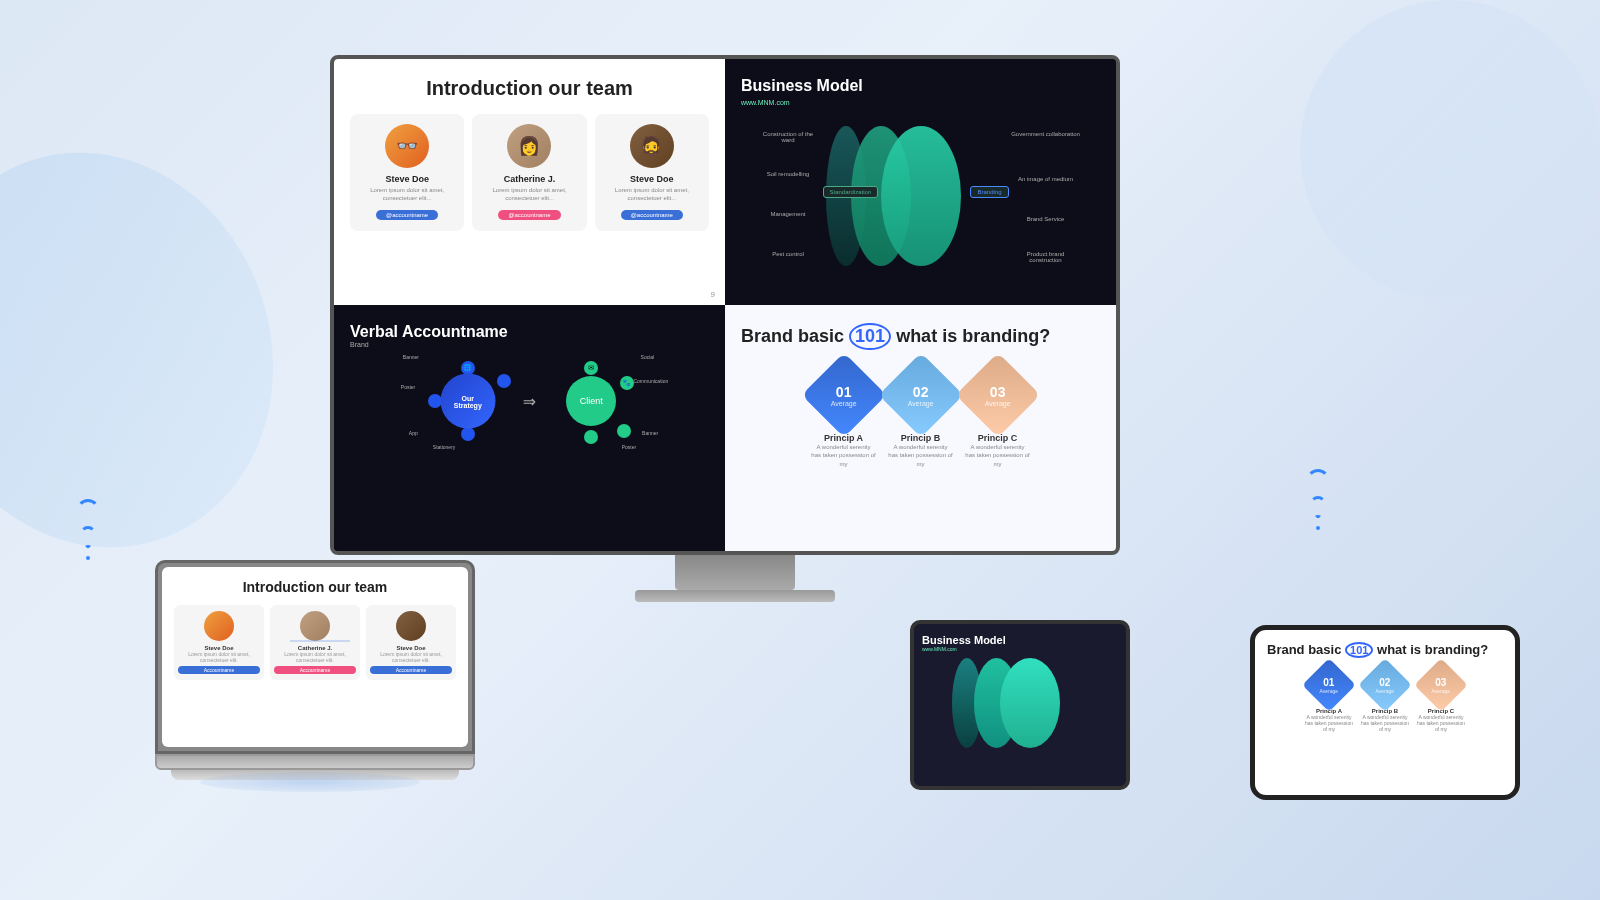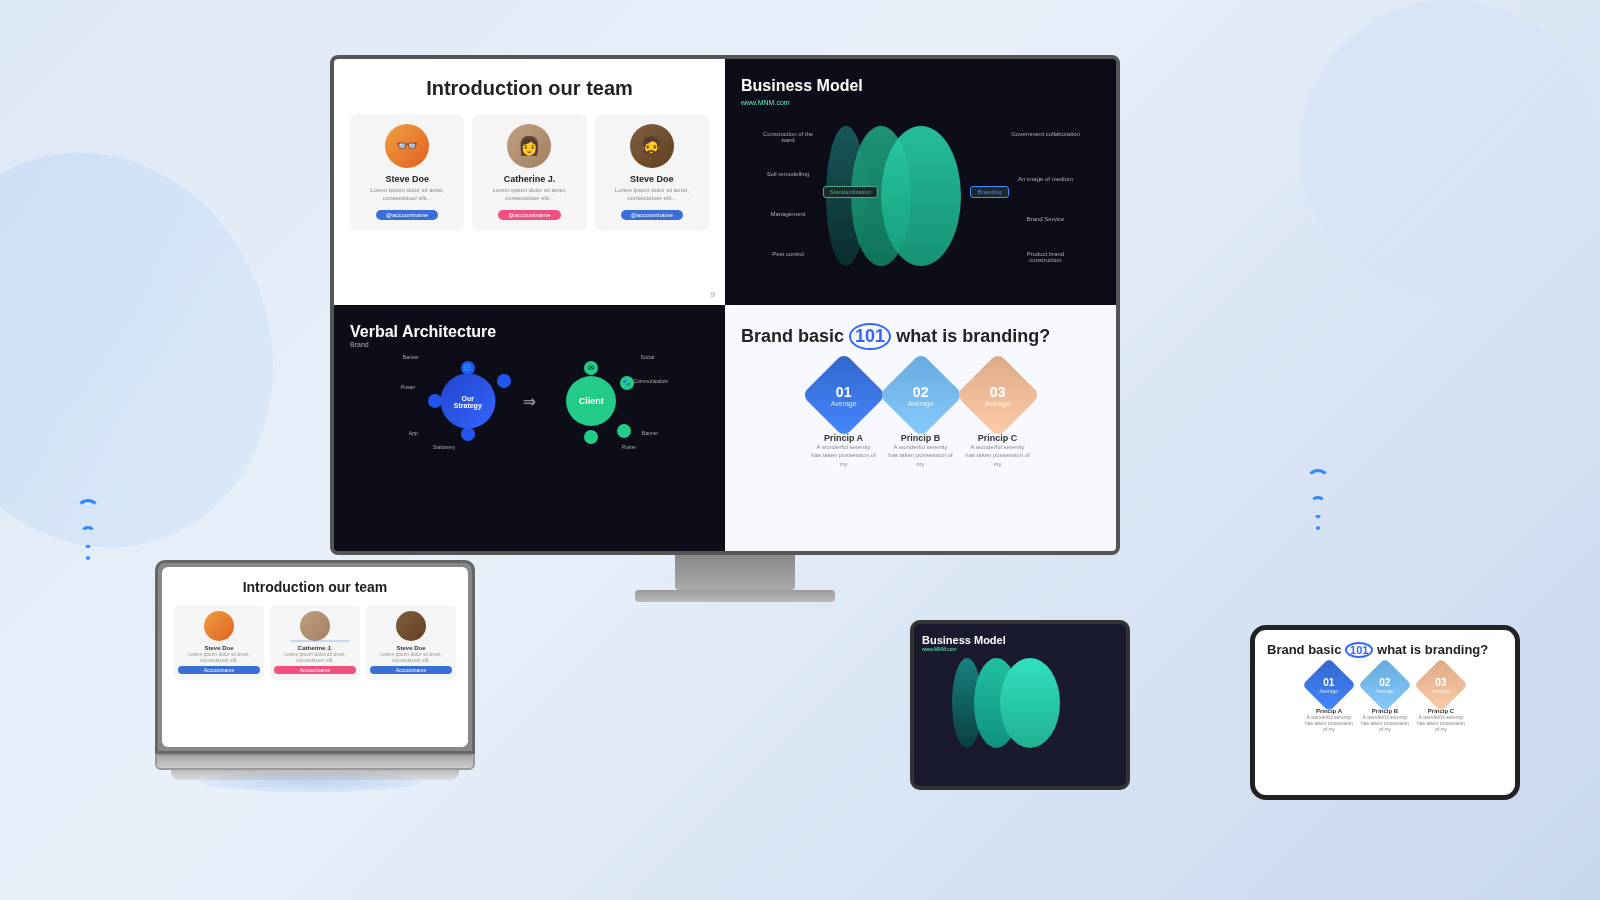--- a/index.html
+++ b/index.html
@@ -394,21 +394,21 @@
           <div style="position:absolute; left:90px; top:5px; width:60px; height:140px; background:linear-gradient(180deg,#20a080,#108060); border-radius:50%; opacity:0.9;"></div>
           <div style="position:absolute; left:120px; top:5px; width:80px; height:140px; background:linear-gradient(180deg,#28d0a8,#18a080); border-radius:50%; opacity:0.9;"></div>
 
           <div style="position:absolute; left:62px; top:65px; background:#1a2a2a; border:1px solid #4aaa88; color:#4aaa88; font-size:6px; padding:2px 6px; border-radius:3px; white-space:nowrap;">Standardization</div>
           <div style="position:absolute; right:72px; top:65px; background:#1a2a2a; border:1px solid #4a8aff; color:#4a8aff; font-size:6px; padding:2px 6px; border-radius:3px;">Branding</div>
         </div>
       </div>
     </div>
 
     <div class="slide-panel slide-verbal">
-      <h2>Verbal Architecture</h2>
+      <h2>Verbal Accountname</h2>
       <div class="subtitle">Brand</div>
       <div class="verbal-diagram">
 
         <div style="position:relative; width:90px; height:90px;">
           <div style="position:absolute; top:50%; left:50%; transform:translate(-50%,-50%); width:55px; height:55px; border-radius:50%; background:linear-gradient(135deg,#2244cc,#3366ff); display:flex; align-items:center; justify-content:center; text-align:center; font-size:7px; color:#fff; font-weight:700; z-index:2;">Our<br>Strategy</div>
           <div style="position:absolute; top:5px; left:50%; transform:translateX(-50%); width:14px; height:14px; border-radius:50%; background:#2255ee; display:flex; align-items:center; justify-content:center;">
               <span style="font-size:7px;">🌐</span>
             </div>
           <div style="position:absolute; bottom:5px; left:50%; transform:translateX(-50%); width:14px; height:14px; border-radius:50%; background:#2255ee;"></div>
           <div style="position:absolute; top:50%; left:5px; transform:translateY(-50%); width:14px; height:14px; border-radius:50%; background:#2255ee;"></div>
@@ -416,21 +416,21 @@
 
           <span style="position:absolute; top:-2px; left:-20px; font-size:5px; color:#aaa;">Banner</span>
           <span style="position:absolute; top:28px; left:-22px; font-size:5px; color:#aaa;">Poster</span>
           <span style="position:absolute; bottom:10px; left:-14px; font-size:5px; color:#aaa;">App</span>
           <span style="position:absolute; bottom:-4px; left:10px; font-size:5px; color:#aaa;">Stationery</span>
         </div>
 
         <div style="font-size:16px; color:#aaa;">⇒</div>
 
         <div style="position:relative; width:90px; height:90px;">
-          <div style="position:absolute; top:50%; left:50%; transform:translate(-50%,-50%); width:50px; height:50px; border-radius:50%; background:#22cc88; display:flex; align-items:center; justify-content:center; font-size:9px; color:#fff; font-weight:700; z-index:2;">Client</div>
+          <div style="position:absolute; top:50%; left:50%; transform:translate(-50%,-50%); width:50px; height:50px; border-radius:50%; background:#22cc88; display:flex; align-items:center; justify-content:center; font-size:9px; color:#fff; font-weight:400; z-index:2;">Client</div>
           <div style="position:absolute; top:5px; left:50%; transform:translateX(-50%); width:14px; height:14px; border-radius:50%; background:#22cc88; display:flex; align-items:center; justify-content:center;">
               <span style="font-size:7px;">✉</span>
             </div>
           <div style="position:absolute; top:20px; right:2px; width:14px; height:14px; border-radius:50%; background:#22cc88; display:flex; align-items:center; justify-content:center;">
               <span style="font-size:7px;">🐾</span>
             </div>
           <div style="position:absolute; bottom:8px; right:5px; width:14px; height:14px; border-radius:50%; background:#22cc88;"></div>
           <div style="position:absolute; bottom:2px; left:50%; transform:translateX(-50%); width:14px; height:14px; border-radius:50%; background:#22cc88;"></div>
           <span style="position:absolute; top:-2px; right:-18px; font-size:5px; color:#aaa;">Social</span>
           <span style="position:absolute; top:22px; right:-32px; font-size:5px; color:#aaa;">Communication</span>

